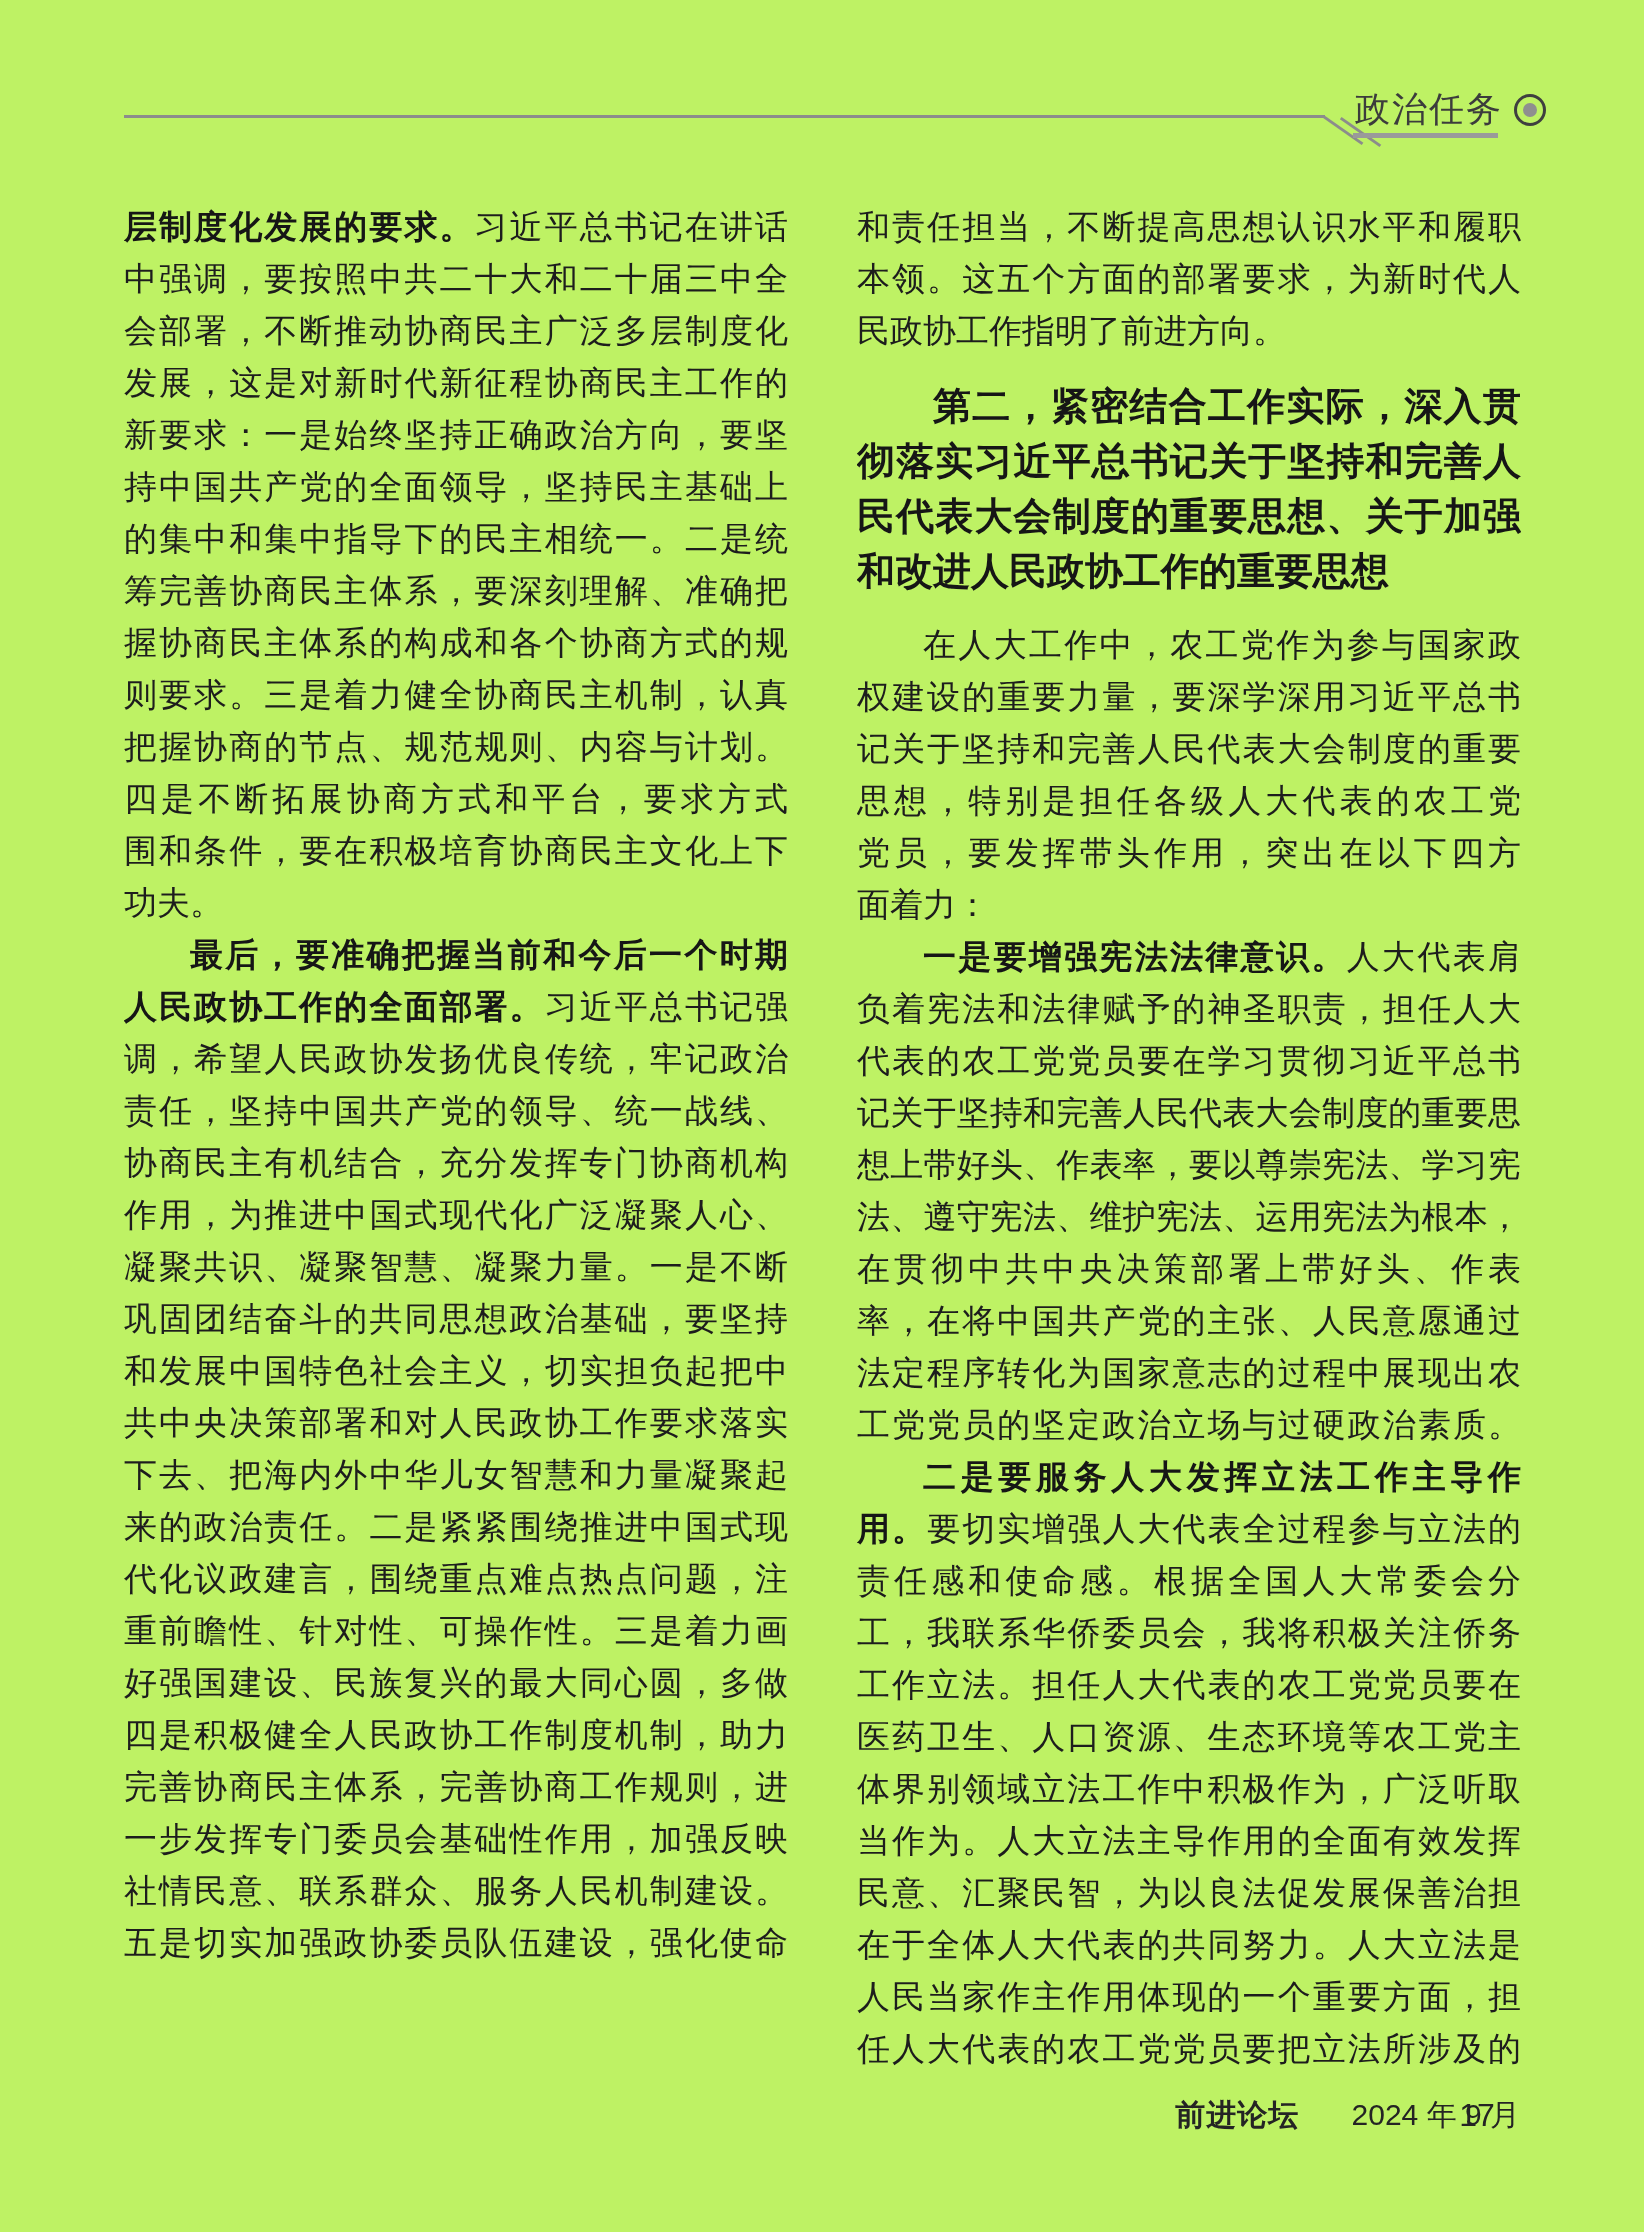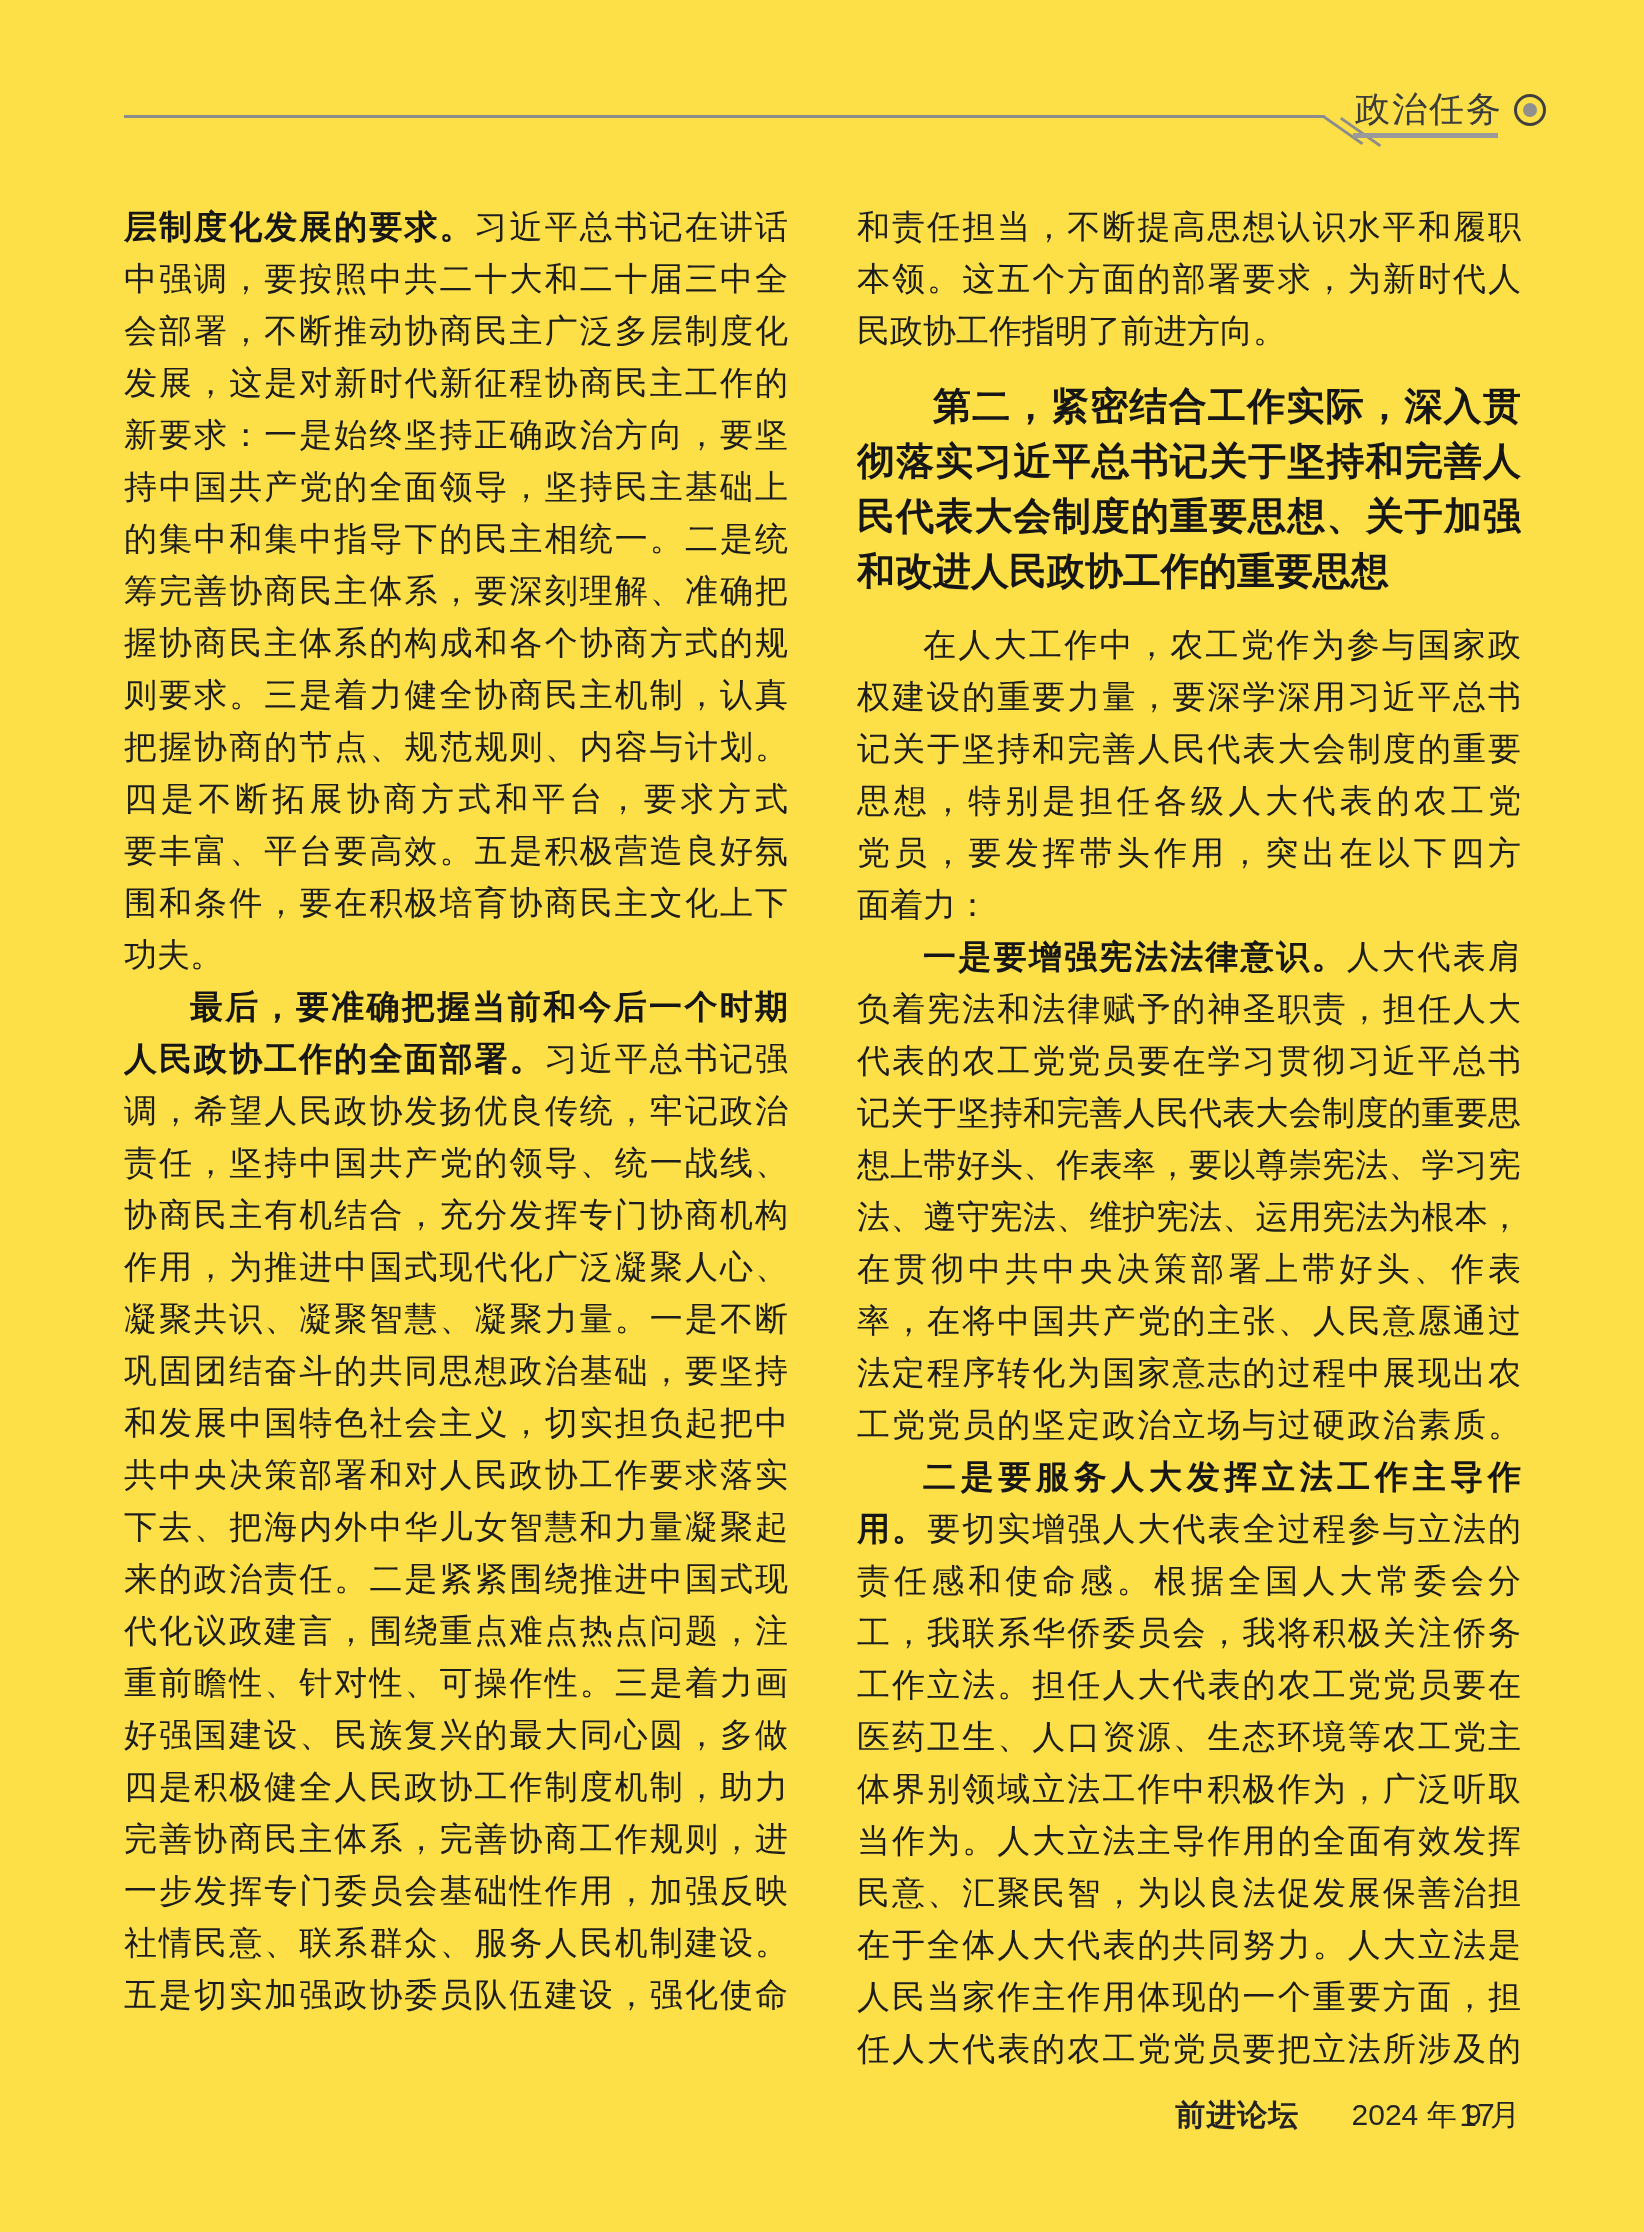--- a/index.html
+++ b/index.html
@@ -1,20 +1,20 @@
 <!DOCTYPE html>
 <html lang="zh"><head>
 <meta charset="utf-8">
 <style>
   html, body { margin: 0; padding: 0; background: #ffffff; }
   .page {
     position: relative;
     width: 1645px;
     height: 2233px;
-    background: #fde047;
+    background: #bef264;
     overflow: hidden;
     font-family: "Liberation Serif", "DejaVu Serif", serif;
     color: #1d1d1d;
   }
 
   
   .hdr-rule-thin {
     position: absolute;
     left: 124px; top: 115px;
     width: 1201px; height: 3px;
@@ -133,21 +133,20 @@
       <div class="bline"><span class="seg-r">会部署，不断推动协商民主广泛多层制度化</span></div>
       <div class="bline"><span class="seg-r">发展，这是对新时代新征程协商民主工作的</span></div>
       <div class="bline"><span class="seg-r">新要求：一是始终坚持正确政治方向，要坚</span></div>
       <div class="bline"><span class="seg-r">持中国共产党的全面领导，坚持民主基础上</span></div>
       <div class="bline"><span class="seg-r">的集中和集中指导下的民主相统一。二是统</span></div>
       <div class="bline"><span class="seg-r">筹完善协商民主体系，要深刻理解、准确把</span></div>
       <div class="bline"><span class="seg-r">握协商民主体系的构成和各个协商方式的规</span></div>
       <div class="bline"><span class="seg-r">则要求。三是着力健全协商民主机制，认真</span></div>
       <div class="bline"><span class="seg-r">把握协商的节点、规范规则、内容与计划。</span></div>
       <div class="bline"><span class="seg-r">四是不断拓展协商方式和平台，要求方式</span></div>
-      <div class="bline"><span class="seg-r">要丰富、平台要高效。五是积极营造良好氛</span></div>
       <div class="bline"><span class="seg-r">围和条件，要在积极培育协商民主文化上下</span></div>
       <div class="bline noj"><span class="seg-r">功夫。</span></div>
       <div class="bline ind"><span class="seg-b">最后，要准确把握当前和今后一个时期</span></div>
       <div class="bline"><span class="seg-b">人民政协工作的全面部署。</span><span class="seg-r">习近平总书记强</span></div>
       <div class="bline"><span class="seg-r">调，希望人民政协发扬优良传统，牢记政治</span></div>
       <div class="bline"><span class="seg-r">责任，坚持中国共产党的领导、统一战线、</span></div>
       <div class="bline"><span class="seg-r">协商民主有机结合，充分发挥专门协商机构</span></div>
       <div class="bline"><span class="seg-r">作用，为推进中国式现代化广泛凝聚人心、</span></div>
       <div class="bline"><span class="seg-r">凝聚共识、凝聚智慧、凝聚力量。一是不断</span></div>
       <div class="bline"><span class="seg-r">巩固团结奋斗的共同思想政治基础，要坚持</span></div>

